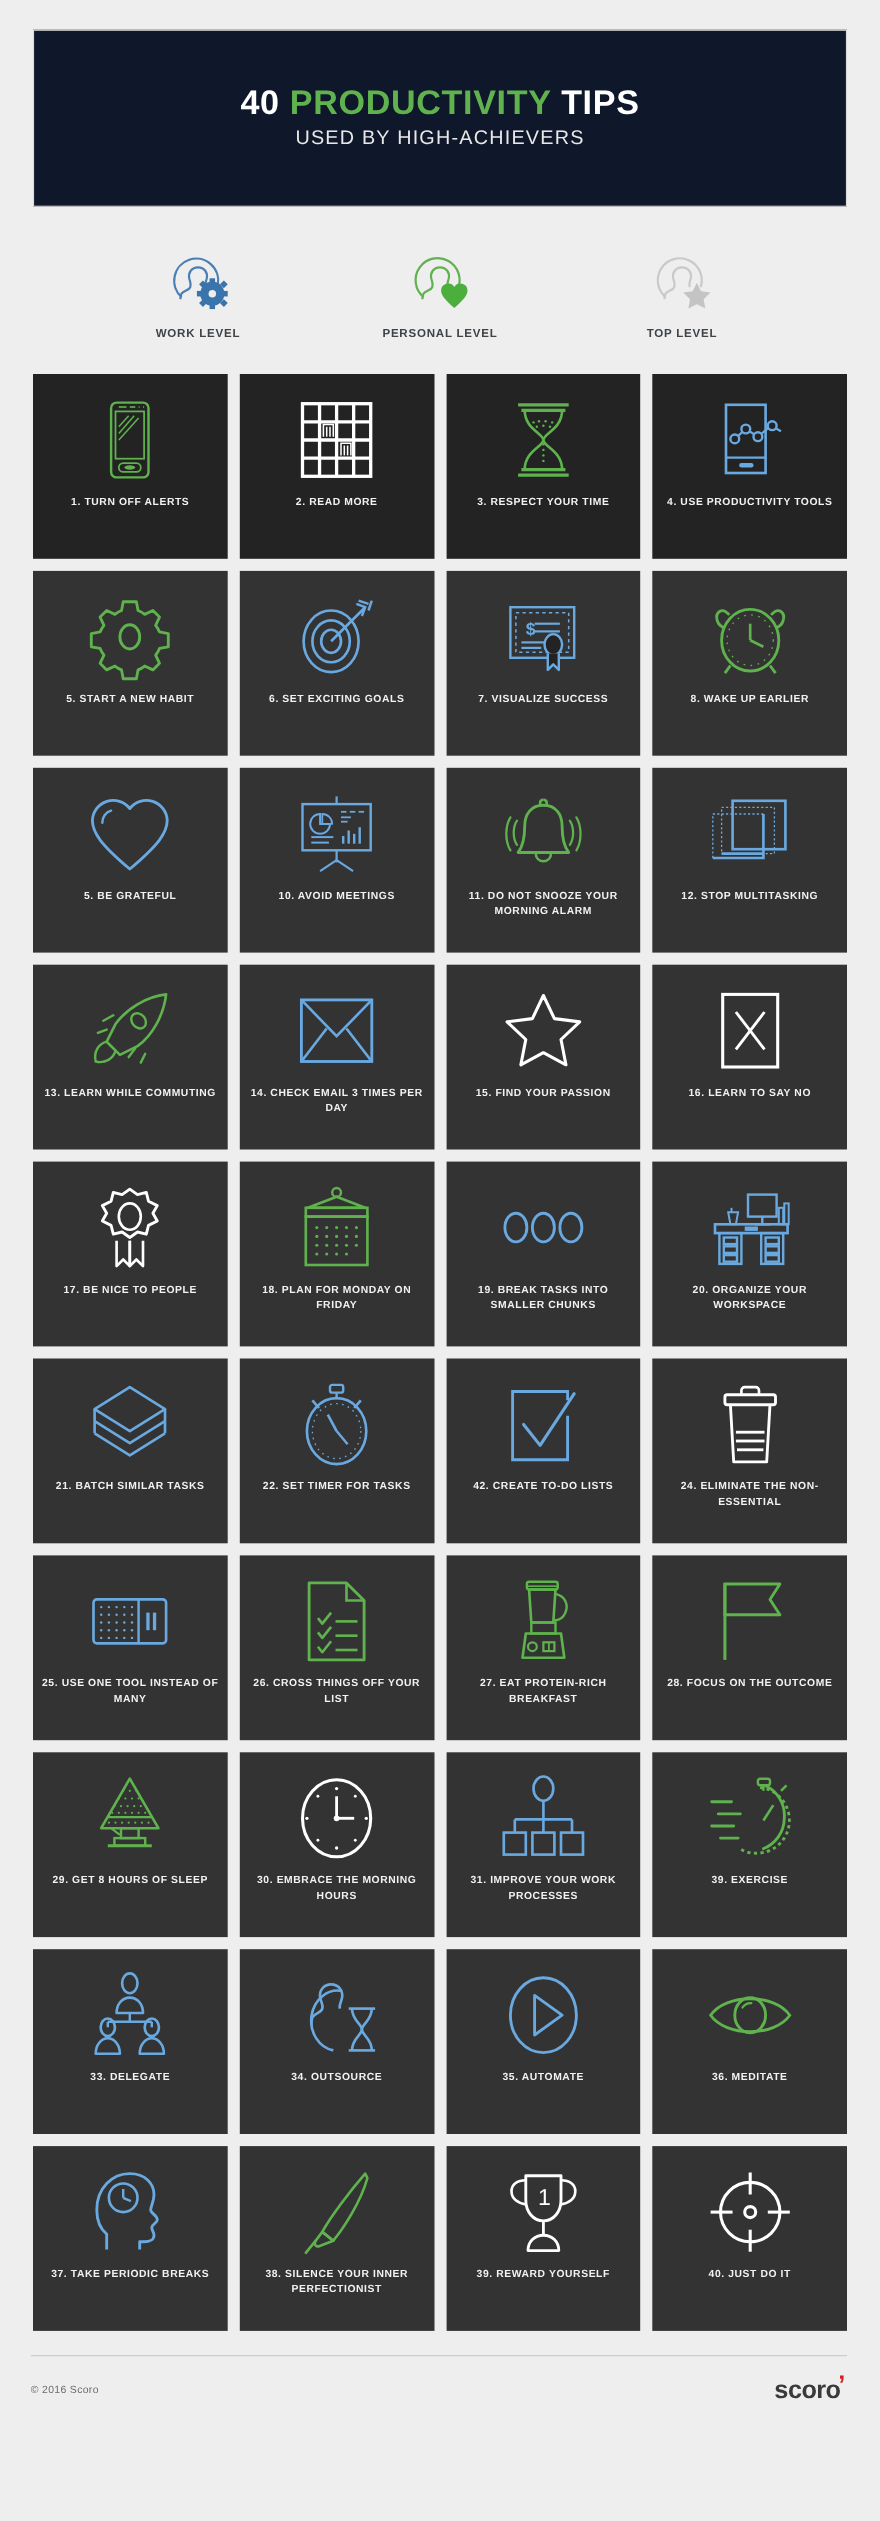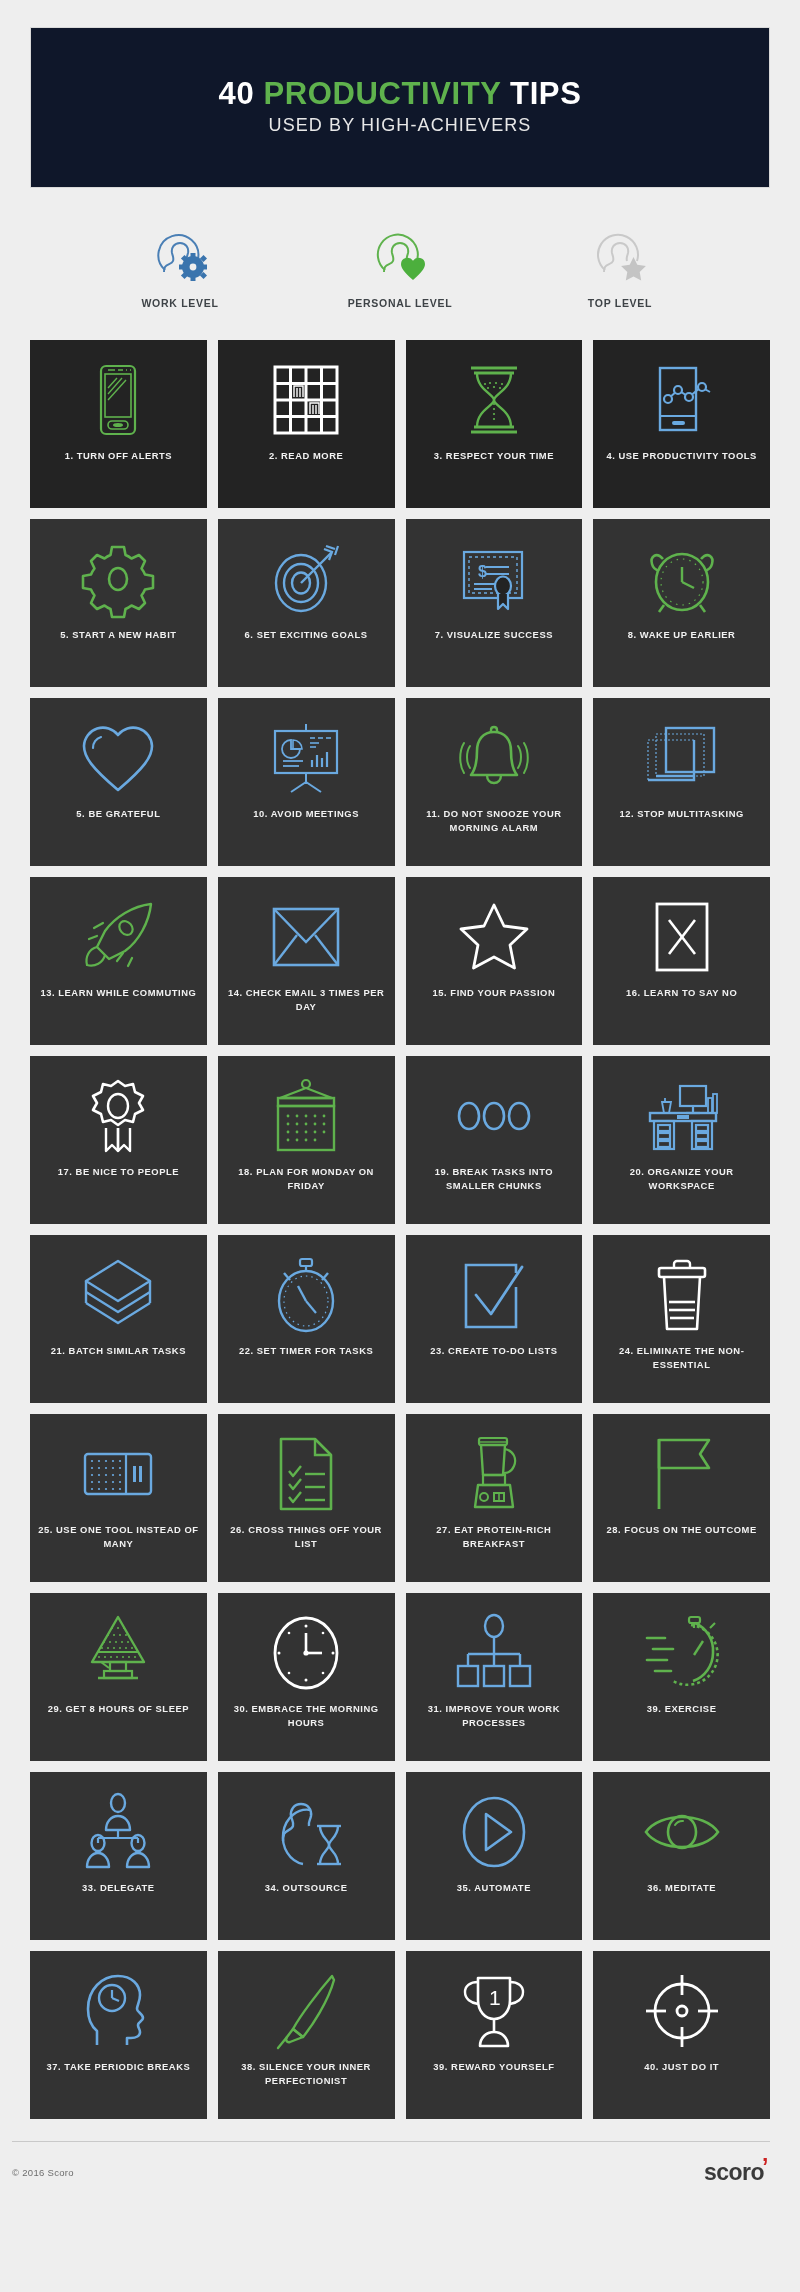--- a/index.html
+++ b/index.html
@@ -101,21 +101,21 @@
     letter-spacing: 0.55px;
     line-height: 1.45;
     color: #f2f2f2;
     text-align: center;
     font-weight: bold;
     width: 100%;
   }
 
   
   .footer {
-    margin: 22px 30px 0 12px;
+    margin: 22px 30px 0 28px;
     border-top: 1px solid #c9c9c9;
     padding-top: 14px;
     display: flex;
     align-items: center;
     justify-content: space-between;
     height: 48px;
   }
   .copyright {
     font-size: 9.5px;
     color: #6d6d6d;
@@ -602,21 +602,21 @@
       <div class="tile-label">22. SET TIMER FOR TASKS</div>
     </div>
 
     <div class="tile">
       <div class="tile-icon">
         <svg width="72" height="72" viewBox="0 0 72 72">
             <path d="M58 28 v40 H8 V6 h50 v8" fill="none" stroke="#6aa9e0" stroke-width="2.6"></path>
             <polyline points="18,36 33,55 64,8" fill="none" stroke="#6aa9e0" stroke-width="2.8" stroke-linejoin="round" stroke-linecap="round"></polyline>
           </svg>
       </div>
-      <div class="tile-label">23. CREATE TO-DO LISTS</div>
+      <div class="tile-label">42. CREATE TO-DO LISTS</div>
     </div>
 
     <div class="tile">
       <div class="tile-icon">
         <svg width="62" height="76" viewBox="0 0 62 76">
             <path d="M23 11 v-4 a3 3 0 0 1 3-3 h10 a3 3 0 0 1 3 3 v4" fill="none" stroke="#ffffff" stroke-width="2.4"></path>
             <rect x="8" y="11" width="46" height="9" rx="2" fill="none" stroke="#ffffff" stroke-width="2.6"></rect>
             <path d="M13 20 l3 52 h30 l3-52" fill="none" stroke="#ffffff" stroke-width="2.6" stroke-linejoin="round"></path>
             <g stroke="#ffffff" stroke-width="2.6">
               <line x1="18" y1="45" x2="44" y2="45"></line>

